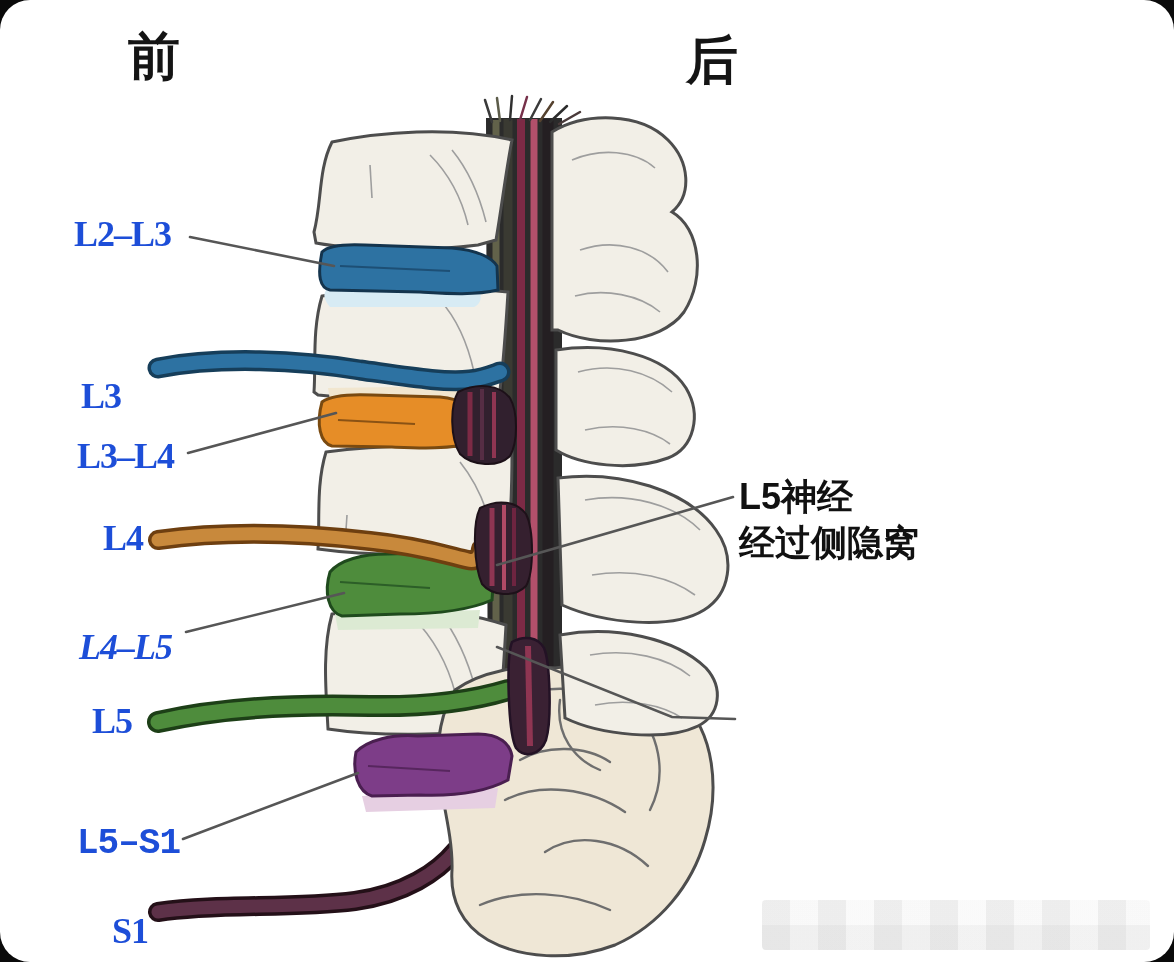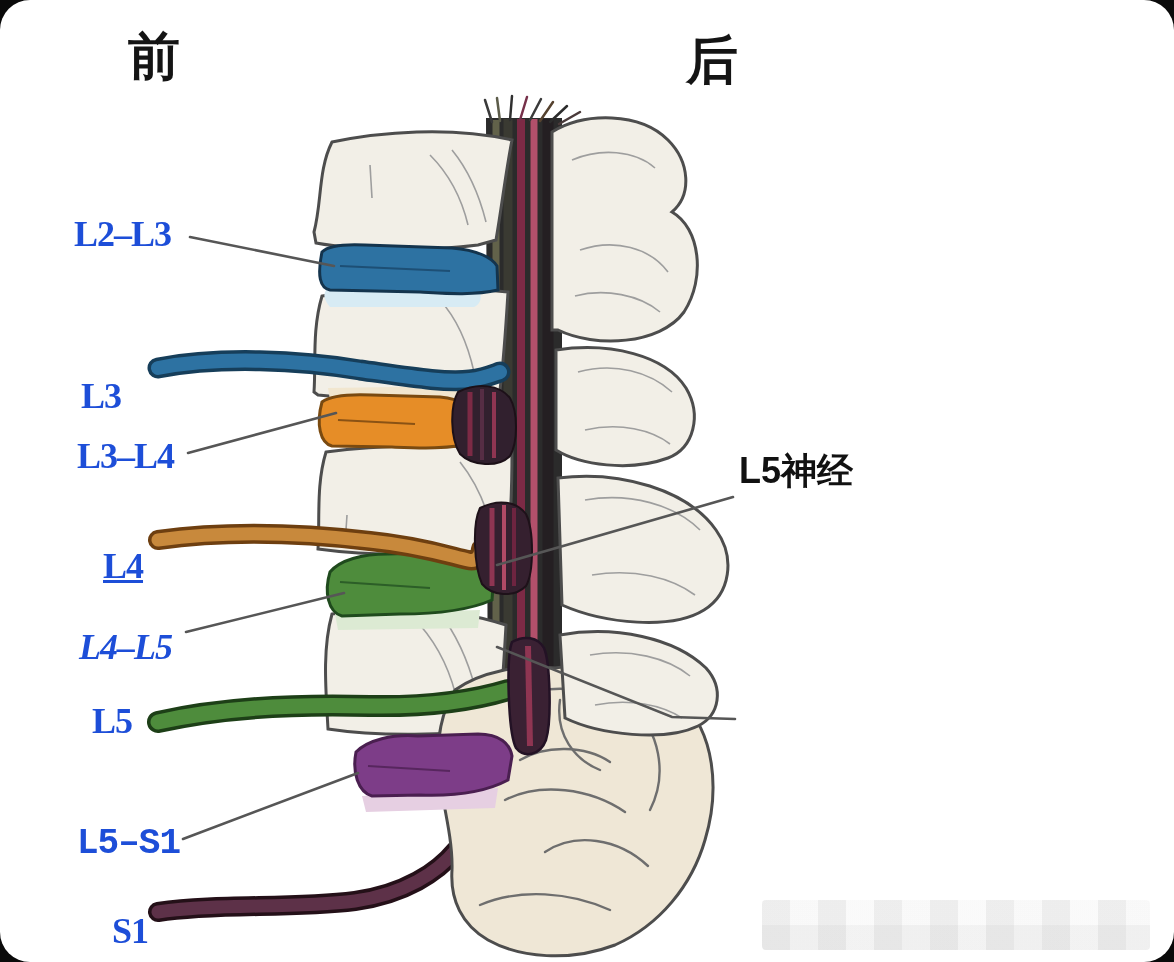--- a/index.html
+++ b/index.html
@@ -169,24 +169,25 @@
       <path d="M497,647 L672,717 L735,719"></path>
     </g>
   </svg>
 
   <div class="orient front">前</div>
   <div class="orient back">后</div>
 
   <div class="slabel" style="left:74px;top:216px;">L2–L3</div>
   <div class="slabel" style="left:81px;top:346px;margin-top:32px;">L3</div>
   <div class="slabel" style="left:77px;top:438px;text-align:right;">L3–L4</div>
-  <div class="slabel" style="left:103px;top:548px;text-decoration:underline;">L4</div>
+  <div class="slabel" style="left:103px;top:520px;">L4</div>
   <div class="slabel" style="left:79px;top:629px;font-style:italic;">L4–L5</div>
   <div class="slabel" style="left:92px;top:703px;">L5</div>
   <div class="slabel" style="left:77px;top:826px;font-family:Liberation Mono, monospace;">L5–S1</div>
   <div class="slabel" style="left:112px;top:913px;font-family:Liberation Serif, serif;">S1</div>
 
-  <div class="ann" style="left:739px;top:448px;">
+  <div class="ann" style="left:739px;top:474px;">
     <div>L5神经</div>
+    <div>经过侧隐窝</div>
   </div>
 
   <div class="watermark"></div>
 </div>
 
 </body></html>

